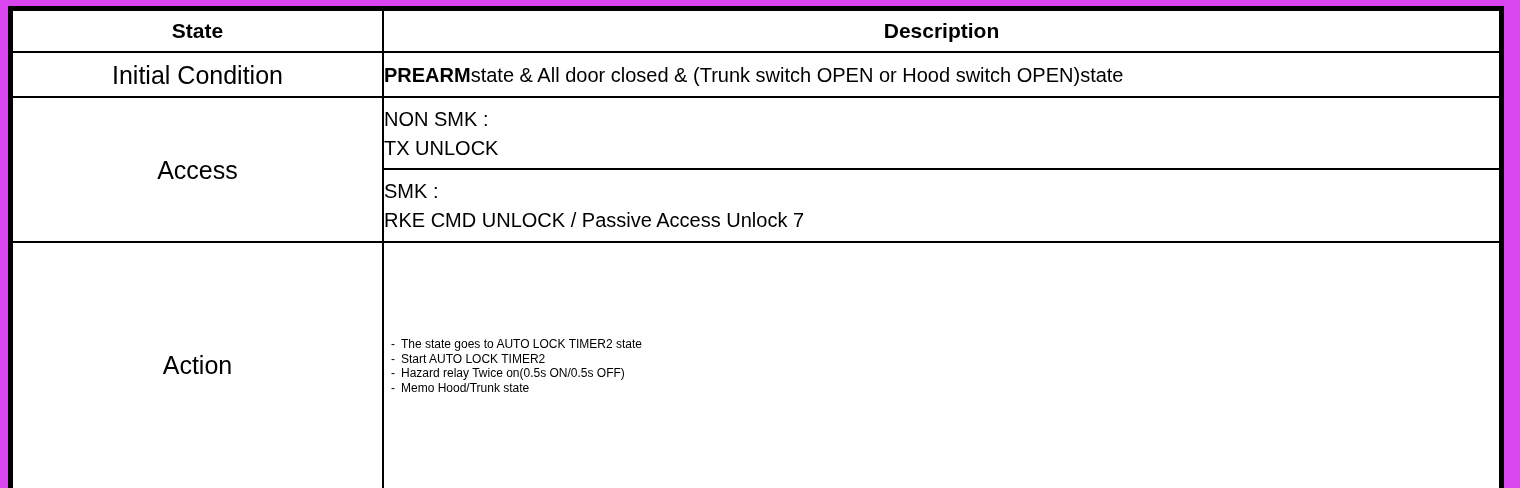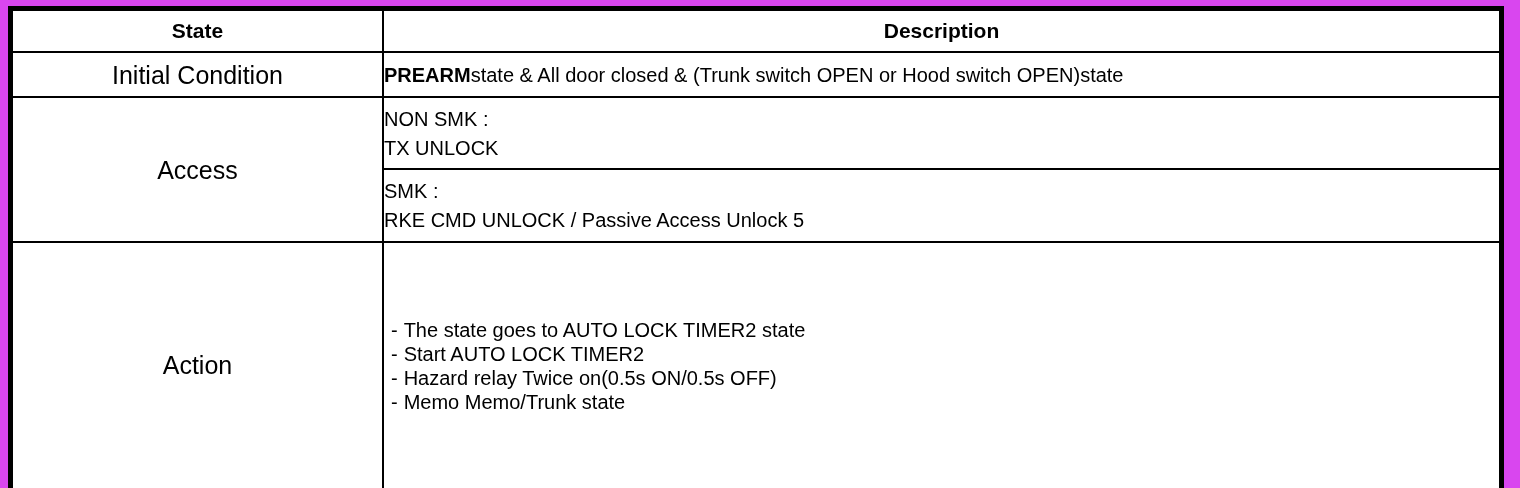--- a/index.html
+++ b/index.html
@@ -90,21 +90,21 @@
     height: 100%;
     display: flex;
     flex-direction: column;
     justify-content: space-around;
     padding: 12px 0 10px 7px;
     box-sizing: border-box;
   }
   .action-item {
     display: block;
     white-space: nowrap;
-    font-size: 20px;
+    font-size: 12px;
     line-height: 1.2;
   }
   .action-item .dash { margin-right: 6px; }
 
   
   .subtable {
     width: 100%;
     border-collapse: collapse;
     table-layout: fixed;
   }
@@ -145,36 +145,36 @@
             <tbody>
               <tr class="row-event-a">
                 <td class="desc-cell two-line">
                   <span class="desc-line">NON SMK :</span>
                   <span class="desc-line">TX UNLOCK</span>
                 </td>
               </tr>
               <tr class="row-event-b">
                 <td class="desc-cell two-line">
                   <span class="desc-line">SMK :</span>
-                  <span class="desc-line">RKE CMD UNLOCK / Passive Access Unlock 5</span>
+                  <span class="desc-line">RKE CMD UNLOCK / Passive Access Unlock 7</span>
                 </td>
               </tr>
             </tbody>
           </table>
         </td>
       </tr>
 
       <tr class="row-action">
         <td class="label-cell">Action</td>
         <td class="desc-cell" style="padding-left:0;">
           <div class="action-list">
             <span class="action-item"><span class="dash">-</span><span>The state goes to AUTO LOCK TIMER2 state</span></span>
             <span class="action-item"><span class="dash">-</span><span>Start AUTO LOCK TIMER2</span></span>
             <span class="action-item"><span class="dash">-</span><span>Hazard relay Twice on(0.5s ON/0.5s OFF)</span></span>
-            <span class="action-item"><span class="dash">-</span><span>Memo Memo/Trunk state</span></span>
+            <span class="action-item"><span class="dash">-</span><span>Memo Hood/Trunk state</span></span>
           </div>
         </td>
       </tr>
 
     </tbody>
   </table>
 
 </div>
 
 </body></html>

